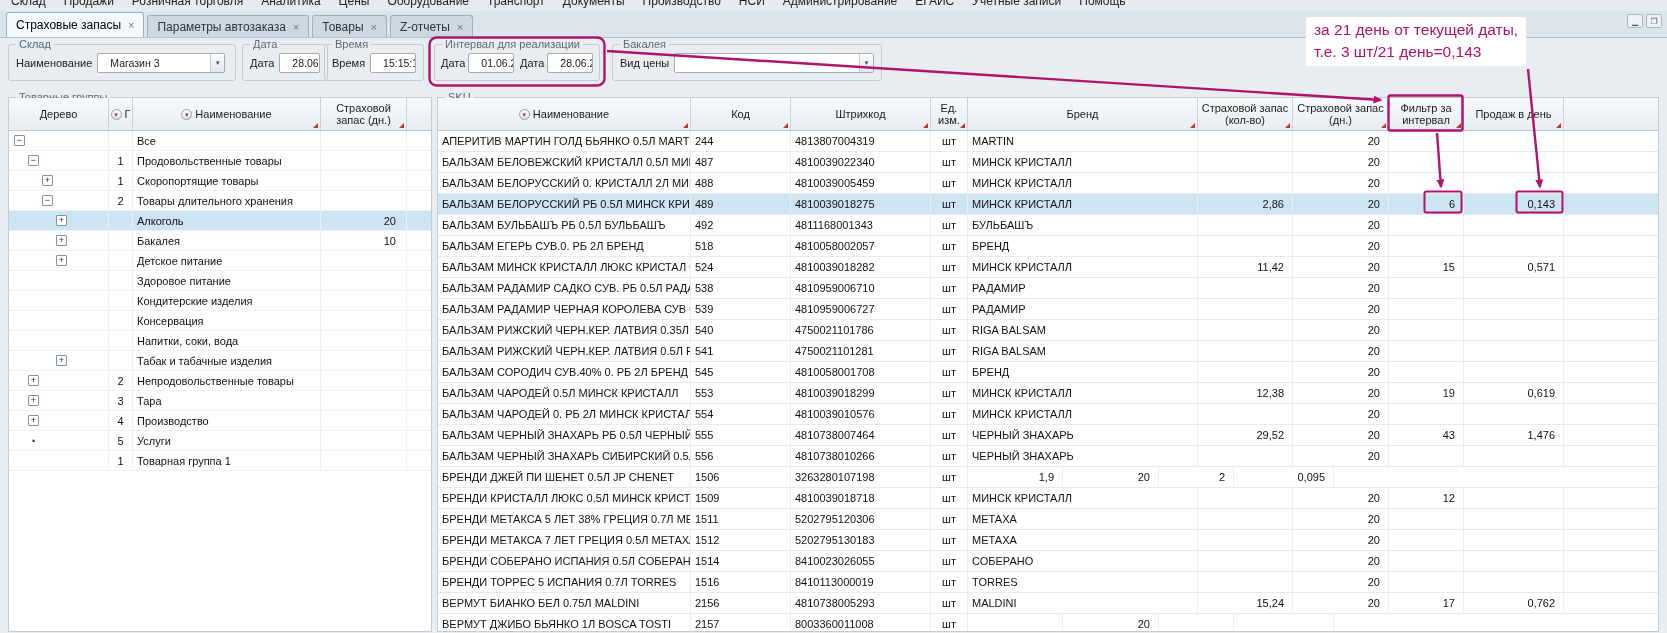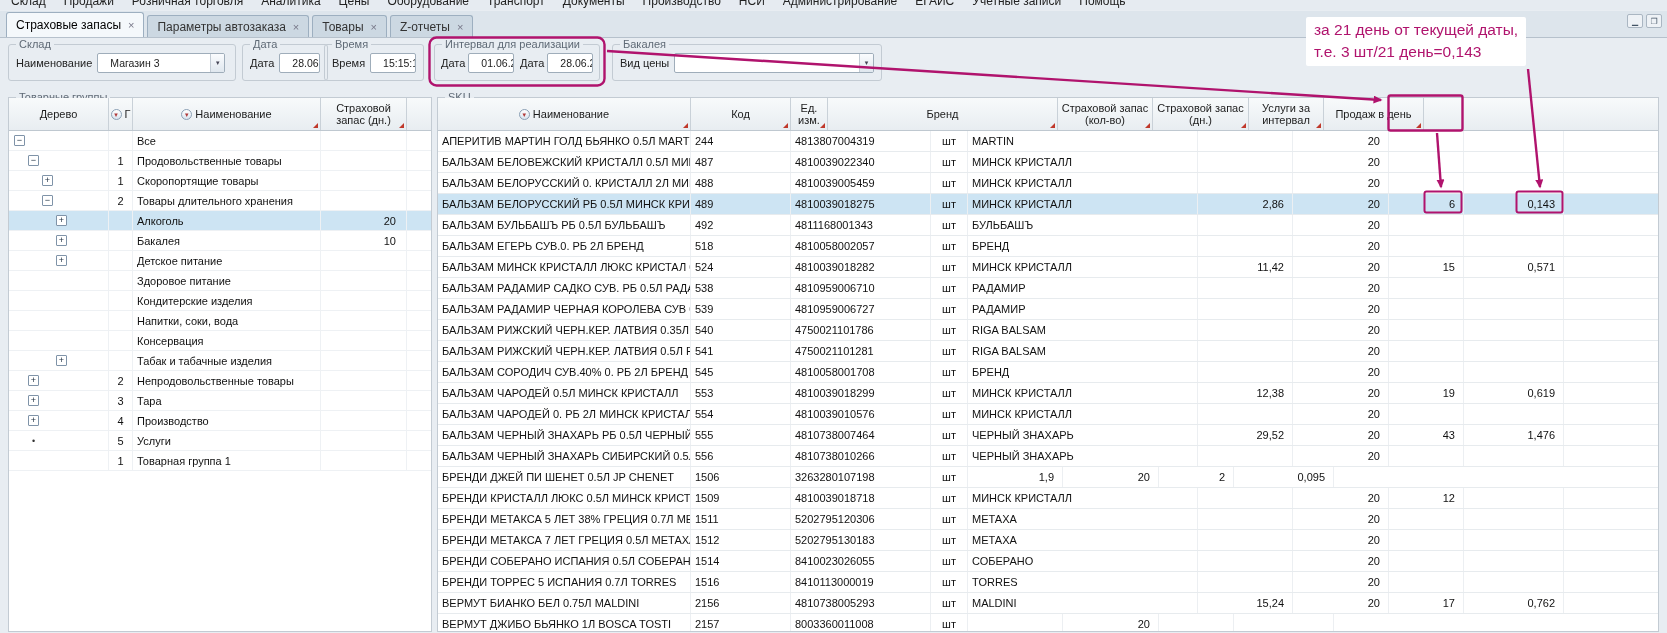--- a/index.html
+++ b/index.html
@@ -257,28 +257,28 @@
       <div class="tree-row">
         <div class="tc tc0" style="padding-left: 47px;"></div>
         <div class="tc tc1"></div>
         <div class="tc tc2">Кондитерские изделия</div>
         <div class="tc tc3"></div>
         <div class="tc tcf"></div>
       </div>
       <div class="tree-row">
         <div class="tc tc0" style="padding-left: 47px;"></div>
         <div class="tc tc1"></div>
+        <div class="tc tc2">Консервация</div>
+        <div class="tc tc3"></div>
+        <div class="tc tcf"></div>
+      </div>
+      <div class="tree-row">
+        <div class="tc tc0" style="padding-left: 47px;"></div>
+        <div class="tc tc1"></div>
         <div class="tc tc2">Напитки, соки, вода</div>
-        <div class="tc tc3"></div>
-        <div class="tc tcf"></div>
-      </div>
-      <div class="tree-row">
-        <div class="tc tc0" style="padding-left: 47px;"></div>
-        <div class="tc tc1"></div>
-        <div class="tc tc2">Консервация</div>
         <div class="tc tc3"></div>
         <div class="tc tcf"></div>
       </div>
       <div class="tree-row">
         <div class="tc tc0" style="padding-left: 47px;">
           <span class="exp">+</span>
         </div>
         <div class="tc tc1"></div>
         <div class="tc tc2">Табак и табачные изделия</div>
         <div class="tc tc3"></div>
@@ -335,38 +335,42 @@
   <div class="thead">
     <div class="th sh0">
       <span class="sorticon">▾</span>
       <span>Наименование</span>
       <i class="fmark"></i>
     </div>
     <div class="th sh1">
       <span>Код</span>
       <i class="fmark"></i>
     </div>
+    <div class="th sh2">
+      <span>Штрихкод</span>
+      <i class="fmark"></i>
+    </div>
     <div class="th sh3">
       <span>Ед. изм.</span>
       <i class="fmark"></i>
     </div>
     <div class="th sh4">
       <span>Бренд</span>
       <i class="fmark"></i>
     </div>
     <div class="th sh5">
       <span>Страховой запас (кол-во)</span>
       <i class="fmark"></i>
     </div>
     <div class="th sh6">
       <span>Страховой запас (дн.)</span>
       <i class="fmark"></i>
     </div>
     <div class="th sh7">
-      <span>Услуги за интервал</span>
+      <span>Фильтр за интервал</span>
       <i class="fmark"></i>
     </div>
     <div class="th sh8">
       <span>Продаж в день</span>
       <i class="fmark"></i>
     </div>
     <div class="th shf"></div>
   </div>
   <div class="tbody">
       <div class="sku-row">

